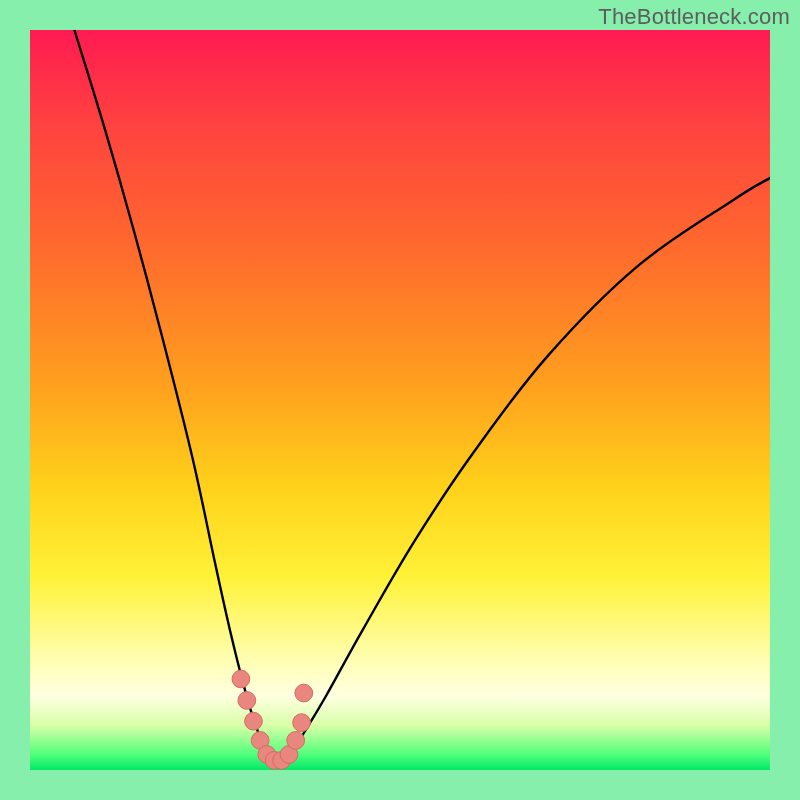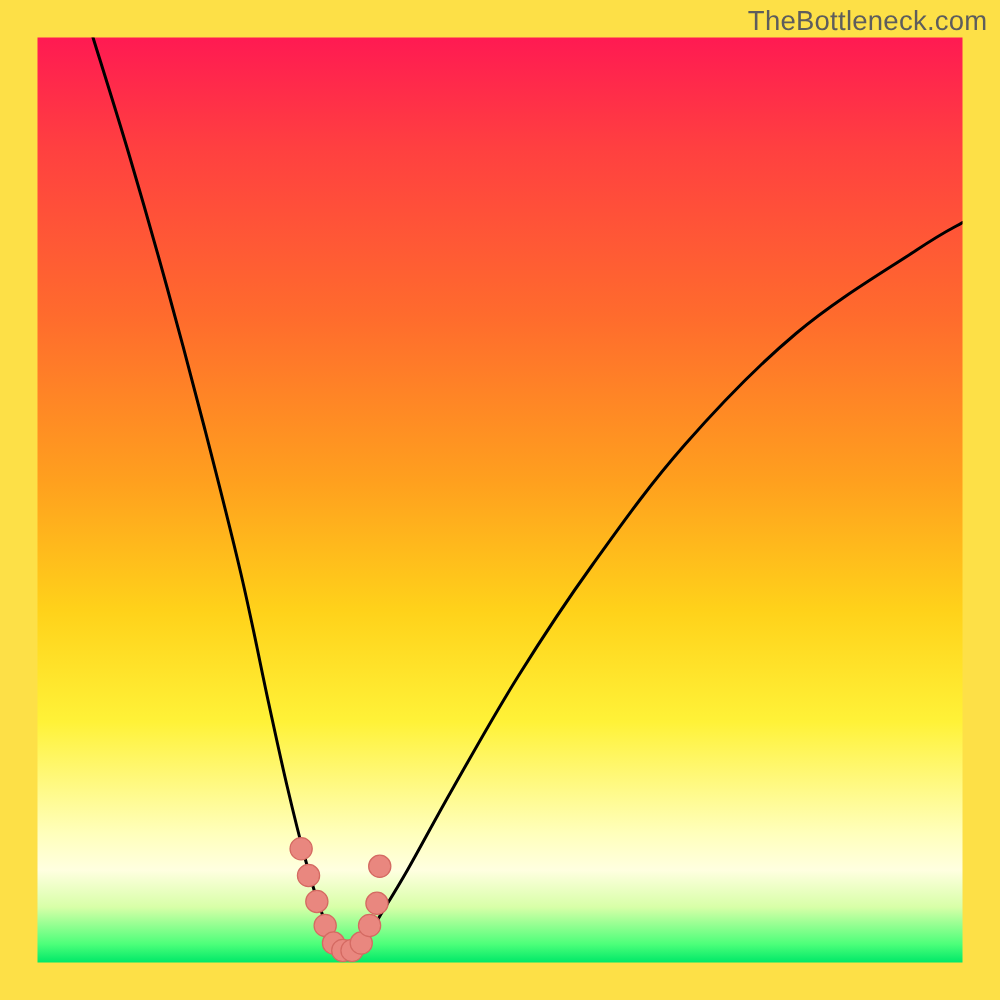--- a/index.html
+++ b/index.html
@@ -9,21 +9,21 @@
     height: 800px;
     background: #000;
     font-family: Arial, Helvetica, sans-serif;
   }
   .frame {
     position: absolute;
     top: 0;
     left: 0;
     width: 800px;
     height: 800px;
-    background: #fde047;
+    background: #86efac;
   }
   .plot-area {
     position: absolute;
     top: 30px;
     left: 30px;
     width: 740px;
     height: 740px;
     
     background: linear-gradient(
       to bottom,

